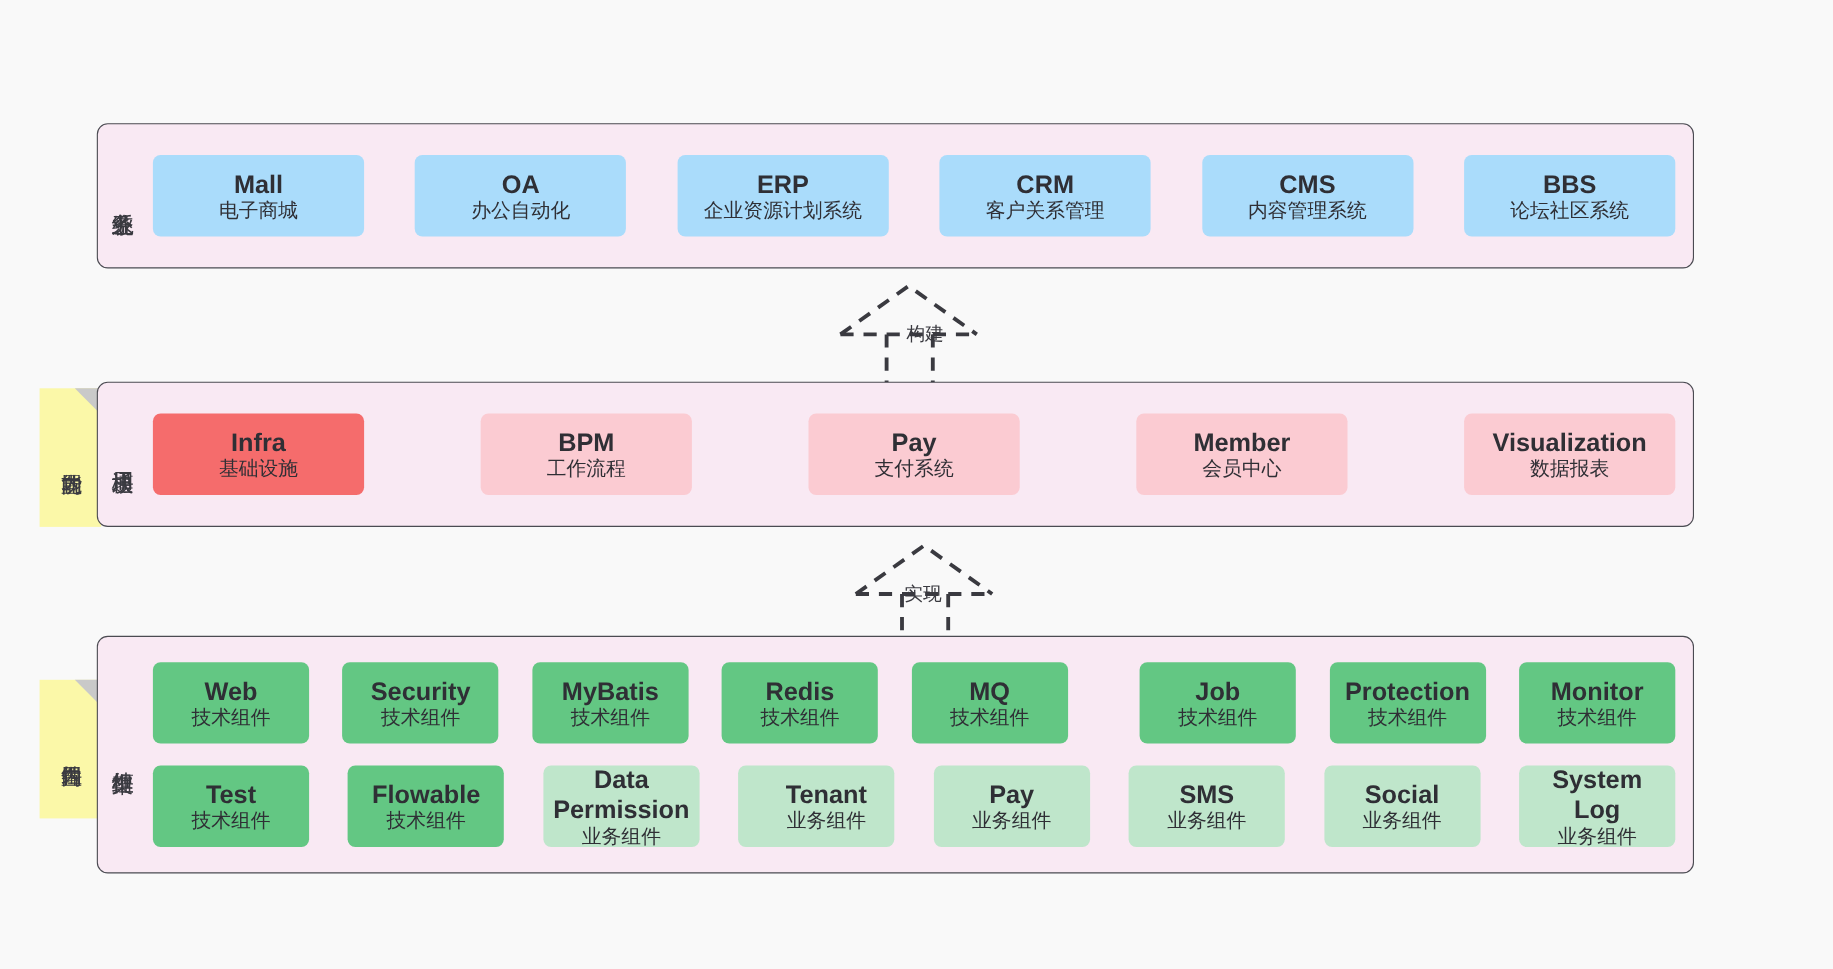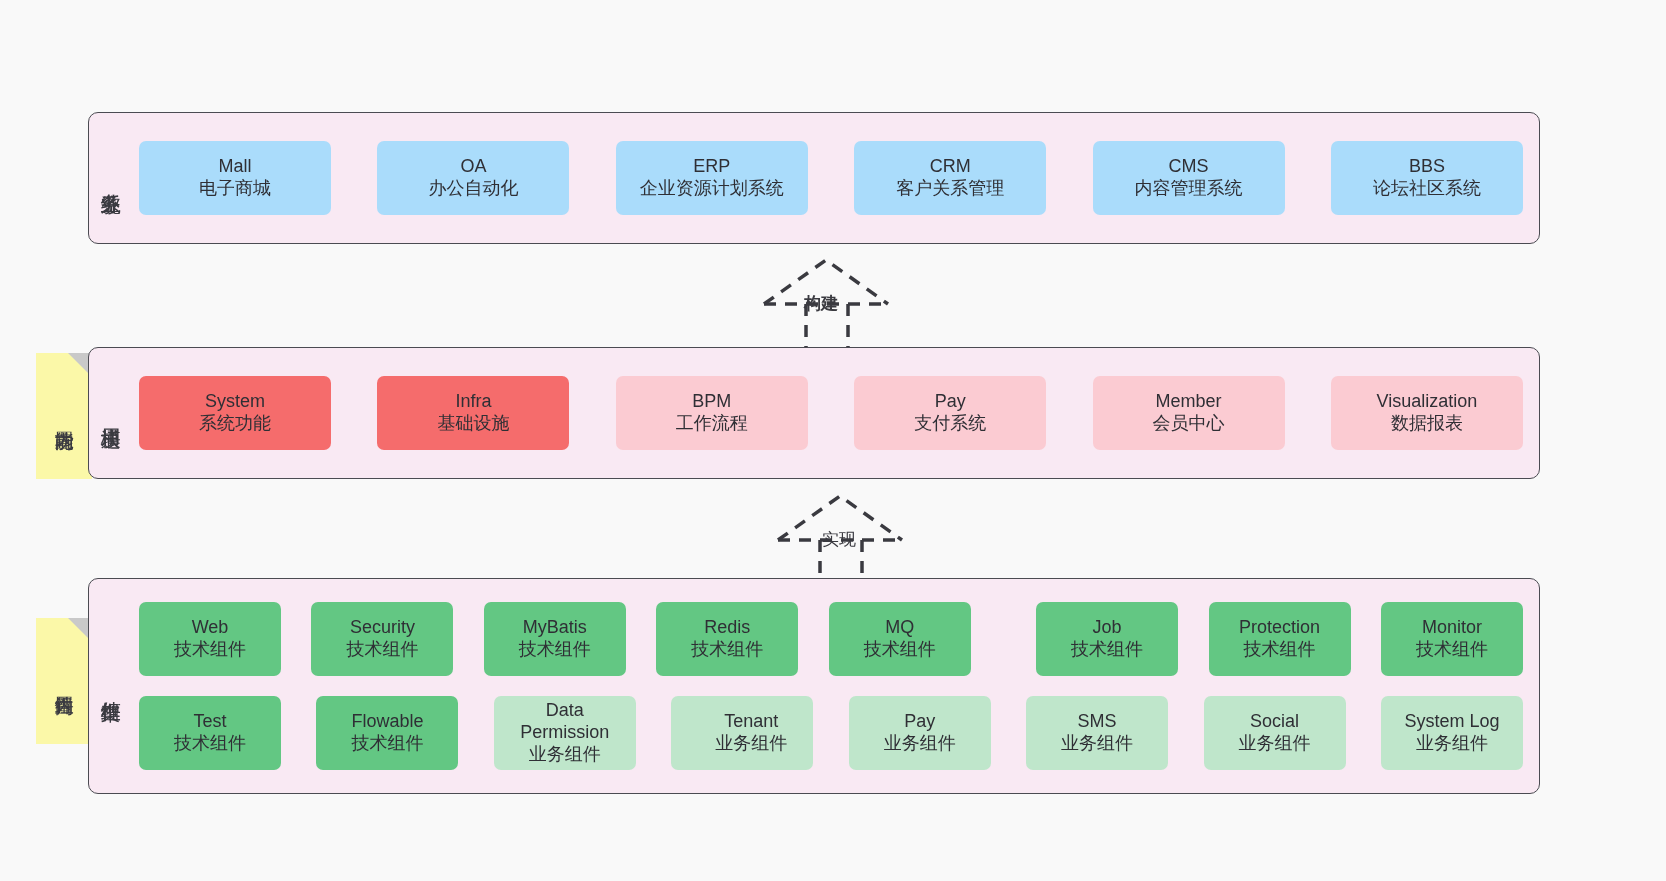--- a/index.html
+++ b/index.html
@@ -77,22 +77,23 @@
     flex-direction: column;
     align-items: center;
     justify-content: center;
     text-align: center;
     line-height: 1.22;
     color: #2f2f35;
     user-select: none;
     padding: 4px 6px;
   }
   .card .en {
-    font-size: 18px;
-    white-space: nowrap;
+    font-size: 23px;
+    white-space: nowrap;
+    font-weight: bold;
   }
   .card .cn {
     font-size: 18px;
     white-space: nowrap;
   }
   .card.wrap .en { white-space: normal; }
 
   .c-blue        { background: #aadcfb; }
   .c-red         { background: #f56c6c; }
   .c-pink        { background: #fbcbd2; }
@@ -176,36 +177,32 @@
     </div>
   </div>
 
   <div class="connector" id="conn-build" style="left:756px; top:252px; width:150px; height:96px;">
     <svg width="150" height="96" viewBox="0 0 150 96">
       <path d="M 8 52 L 70 8 L 132 52" fill="none" stroke="#3a3a40" stroke-width="3.5" stroke-dasharray="12 9" stroke-linecap="butt"></path>
       <path d="M 8 52 L 132 52" fill="none" stroke="#3a3a40" stroke-width="3.5" stroke-dasharray="12 9"></path>
       <path d="M 50 52 L 50 96" fill="none" stroke="#3a3a40" stroke-width="3.5" stroke-dasharray="12 9"></path>
       <path d="M 92 52 L 92 96" fill="none" stroke="#3a3a40" stroke-width="3.5" stroke-dasharray="12 9"></path>
     </svg>
-    <div class="conn-label" style="left:48px; top:40px;font-weight:bold;">构建</div>
+    <div class="conn-label" style="left:68px; top:40px;">构建</div>
   </div>
 
   <div class="note" id="note-modules" style="left:36px; top:353px; width:56px; height:126px;">
     <span class="fold"></span>
     <span>内置功能</span>
   </div>
 
   <div class="layer" id="layer-modules" style="left:88px; top:347px; width:1452px; height:132px;">
     <div class="layer-title">通用模块</div>
     <div class="layer-body">
       <div class="row" id="row-modules">
-          <div class="card c-red" style="width: 192px; height: 74px;">
-            <div class="en">System</div>
-            <div class="cn">系统功能</div>
-          </div>
           <div class="card c-red" style="width: 192px; height: 74px;">
             <div class="en">Infra</div>
             <div class="cn">基础设施</div>
           </div>
           <div class="card c-pink" style="width: 192px; height: 74px;">
             <div class="en">BPM</div>
             <div class="cn">工作流程</div>
           </div>
           <div class="card c-pink" style="width: 192px; height: 74px;">
             <div class="en">Pay</div>

